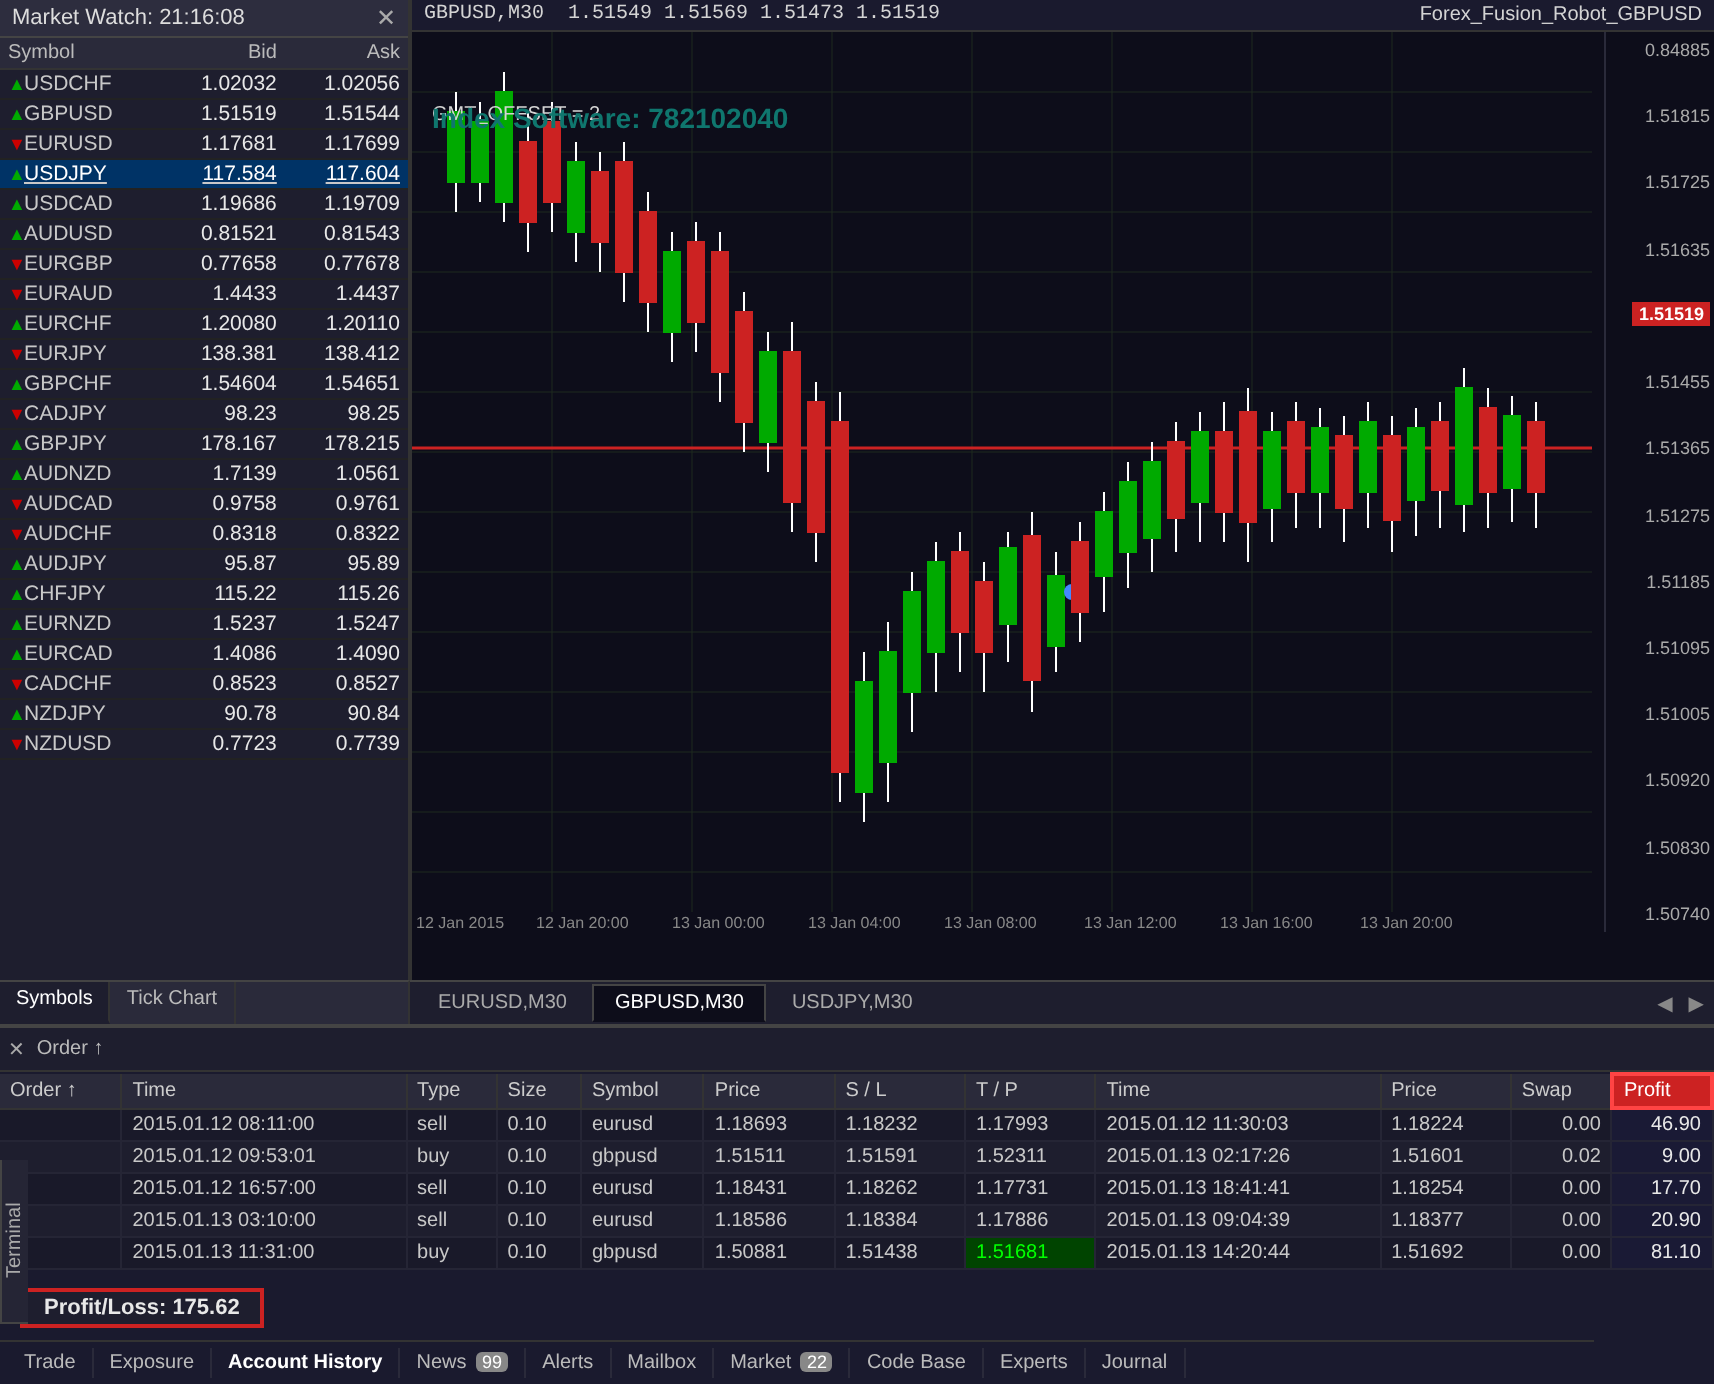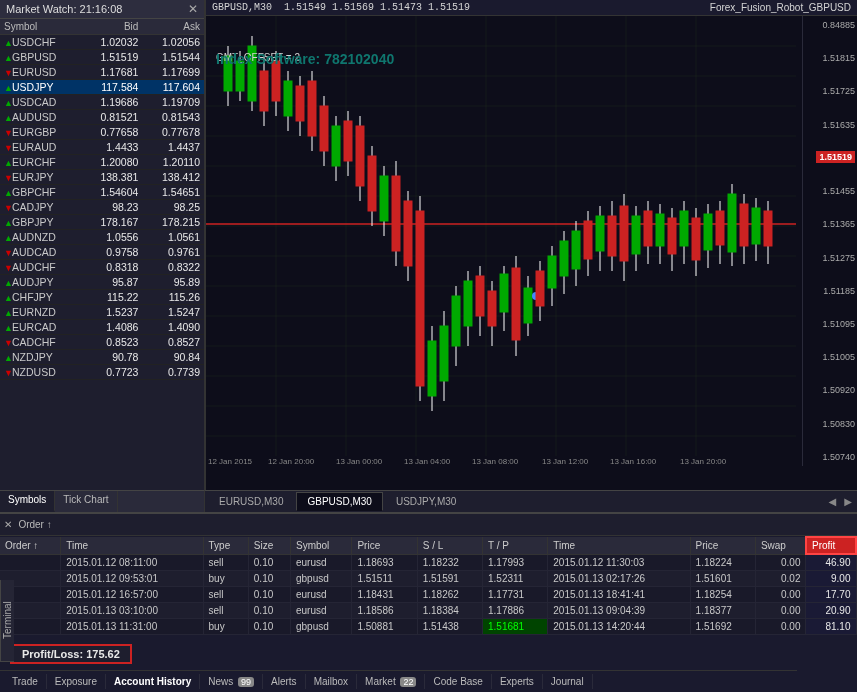--- a/index.html
+++ b/index.html
@@ -24,21 +24,21 @@
       font-size: 11px;
       color: #ddd;
     }
     .mw-close { color: #aaa; cursor: pointer; font-size: 12px; }
     .mw-table { width: 100%; border-collapse: collapse; }
     .mw-table thead tr { background: #2a2a3a; }
     .mw-table th { padding: 2px 4px; text-align: left; color: #bbb; font-weight: normal; border-bottom: 1px solid #333; font-size: 10px; }
     .mw-table th:nth-child(2), .mw-table th:nth-child(3) { text-align: right; }
     .mw-table td { padding: 1px 4px; font-size: 10.5px; border-bottom: 1px solid #222; }
     .mw-table td:nth-child(2), .mw-table td:nth-child(3) { text-align: right; }
-    .mw-row-selected { background: #003366 !important; }
+    .mw-row-selected { background: #003366 !important; text-decoration: underline; }
     .mw-row-selected td { color: #fff; }
     .mw-arrow-up { color: #00aa00; display: inline-block; width: 8px; font-size: 9px; }
     .mw-arrow-down { color: #cc0000; display: inline-block; width: 8px; font-size: 9px; }
     .bid-val { color: #e8e8e8; }
     .ask-val { color: #e8e8e8; }
     
     
     .mw-tabs {
       position: absolute;
       top: 490px; left: 0;
@@ -328,21 +328,21 @@
     <td class="bid-val">98.23</td>
     <td class="ask-val">98.25</td>
   </tr>
         <tr class="mw-row">
     <td><span class="mw-arrow-up">▲</span>GBPJPY</td>
     <td class="bid-val">178.167</td>
     <td class="ask-val">178.215</td>
   </tr>
         <tr class="mw-row">
     <td><span class="mw-arrow-up">▲</span>AUDNZD</td>
-    <td class="bid-val">1.0556</td>
+    <td class="bid-val">1.7139</td>
     <td class="ask-val">1.0561</td>
   </tr>
         <tr class="mw-row">
     <td><span class="mw-arrow-down">▼</span>AUDCAD</td>
     <td class="bid-val">0.9758</td>
     <td class="ask-val">0.9761</td>
   </tr>
         <tr class="mw-row">
     <td><span class="mw-arrow-down">▼</span>AUDCHF</td>
     <td class="bid-val">0.8318</td>

